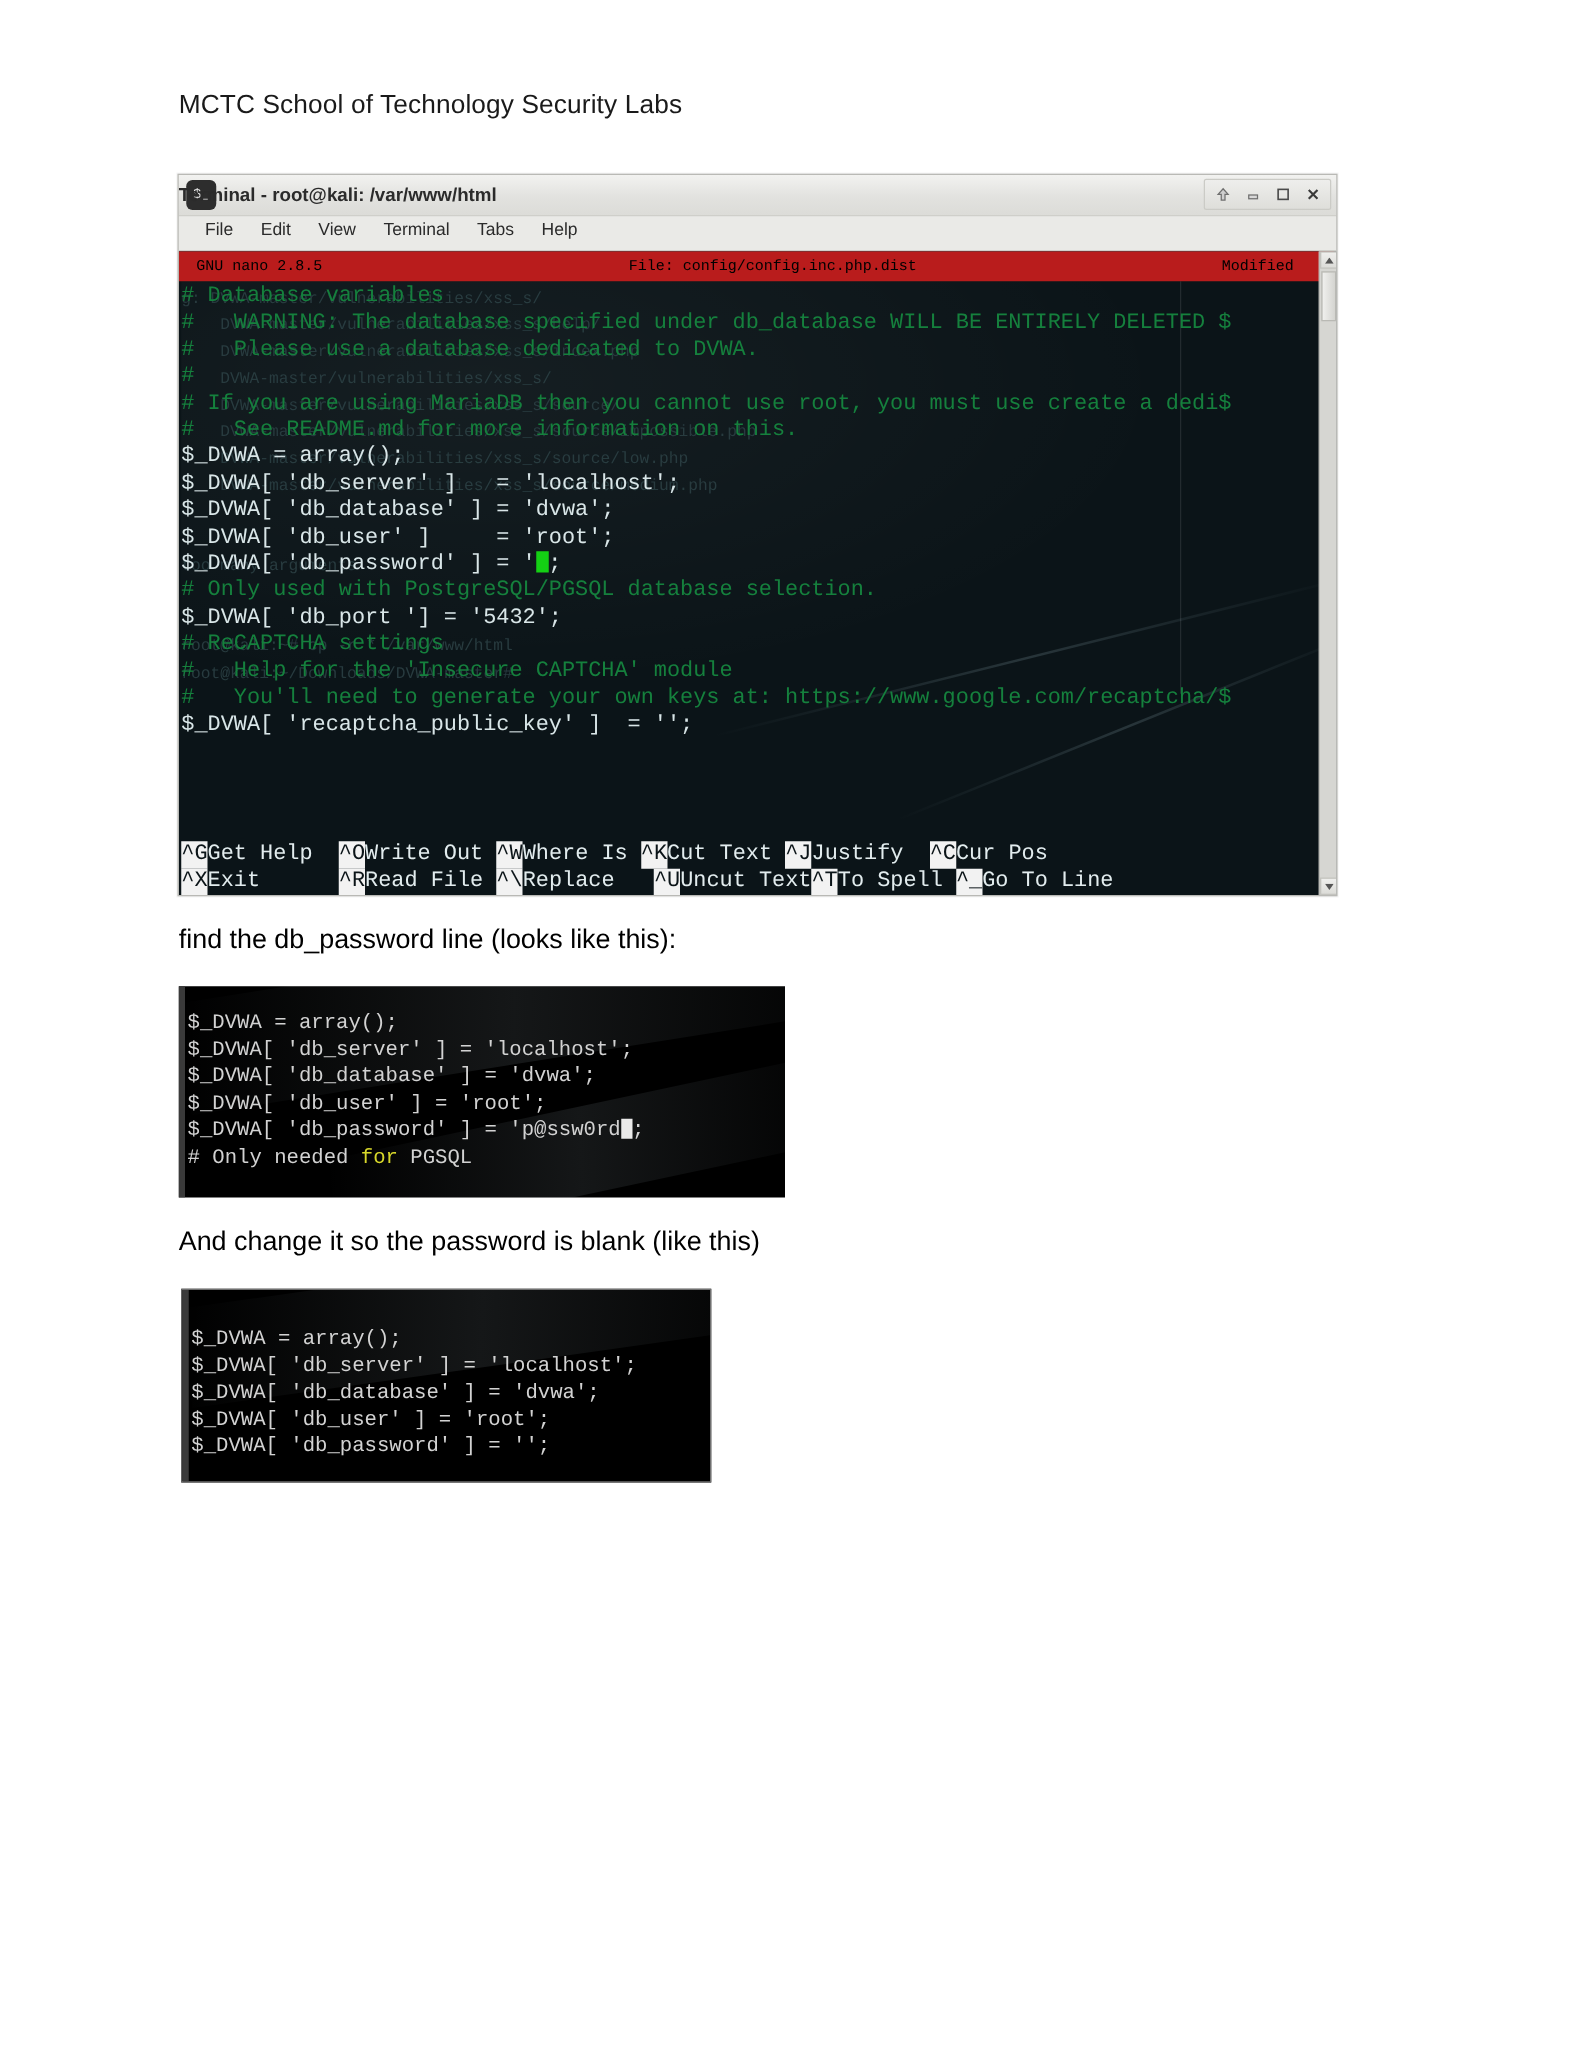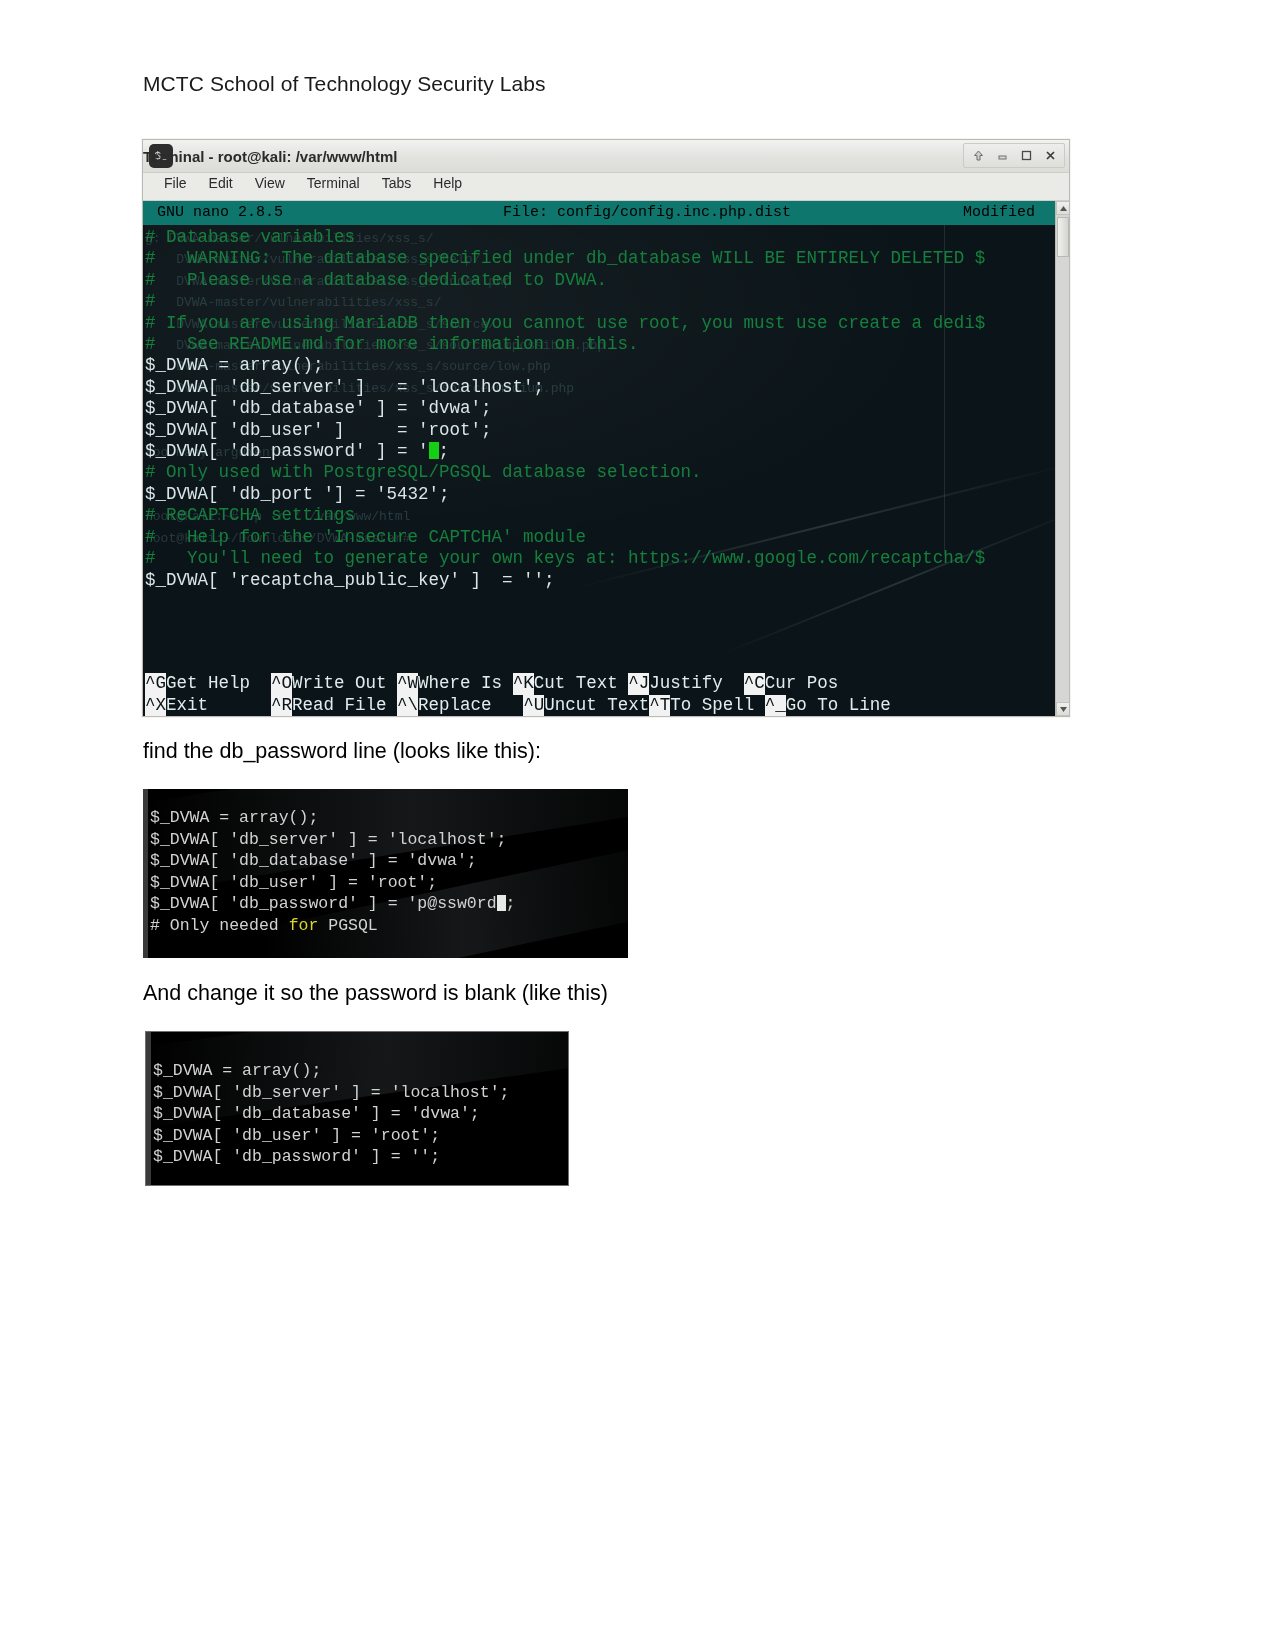--- a/index.html
+++ b/index.html
@@ -75,22 +75,22 @@
   
   .nano{
     position:relative;
     width:100%; height:calc(100% - 61px);
     background:#0b1418;
     padding:0 2px 0 0;
     font-family:"Liberation Mono", monospace;
     overflow:hidden;
   }
   .nano-head{
-    background:#0f766e; color:#000000;
-    font-size:15px; line-height:24px;
+    background:#b91c1c; color:#000000;
+    font-size:12px; line-height:24px;
     height:24px; white-space:pre;
     display:flex; position:relative;
     font-family:"Liberation Mono", monospace;
   }
   .nano-head .nh-ver{ margin-left:14px; }
   .nano-head .nh-file{ position:absolute; left:360px; }
   .nano-head .nh-mod{ position:absolute; right:32px; }
 
   .nano-body{
     position:relative;

